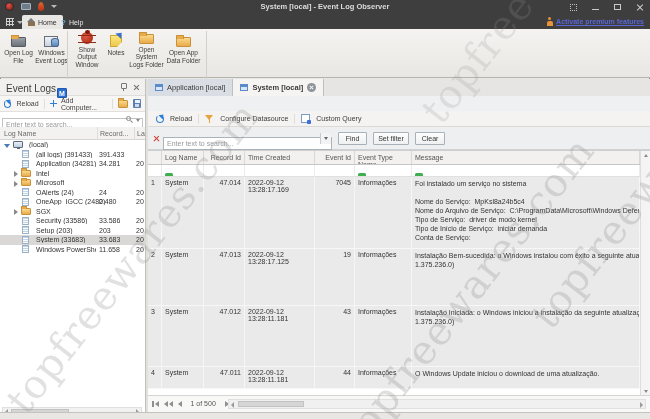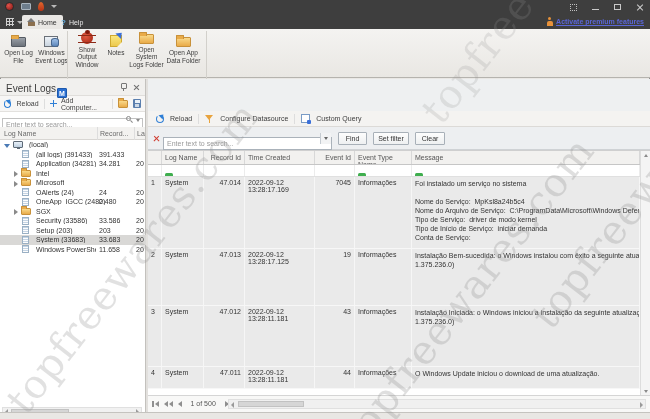--- a/index.html
+++ b/index.html
@@ -184,20 +184,21 @@
 
 <div class="app">
 
   <div class="titlebar">
     <div class="qat">
       <span class="app-dot"></span>
       <span class="qat-monitor"></span>
       <span class="flame"></span>
       <span class="caret-d"></span>
     </div>
+    <div class="tb-title">System [local] - Event Log Observer</div>
     <div class="winctrls">
       <span class="wc-full"></span>
       <span class="wc-min"></span>
       <span class="wc-max"></span>
       <span class="wc-close"></span>
     </div>
   </div>
 
   <div class="ribbontabs">
     <div class="appmenu">
@@ -369,20 +370,31 @@
 
       <div class="sb-hscroll">
         <span class="arr-l"></span>
         <span class="thumb"></span>
         <span class="arr-r"></span>
       </div>
     </div>
     <div class="splitter"></div>
 
     <div class="main">
+      <div class="doc-tabs">
+        <div class="dtab">
+          <span class="win-ic"></span>
+          <span>Application [local]</span>
+        </div>
+        <div class="dtab active">
+          <span class="win-ic"></span>
+          <span>System [local]</span>
+          <span class="tab-close"></span>
+        </div>
+      </div>
       <div class="sub-toolbar">
         <span class="reload-ic"></span>
         <span>Reload</span>
         <span class="vsep"></span>
         <span class="funnel"></span>
         <span>Configure Datasource</span>
         <span class="vsep"></span>
         <span class="cq-ic"></span>
         <span>Custom Query</span>
       </div>

